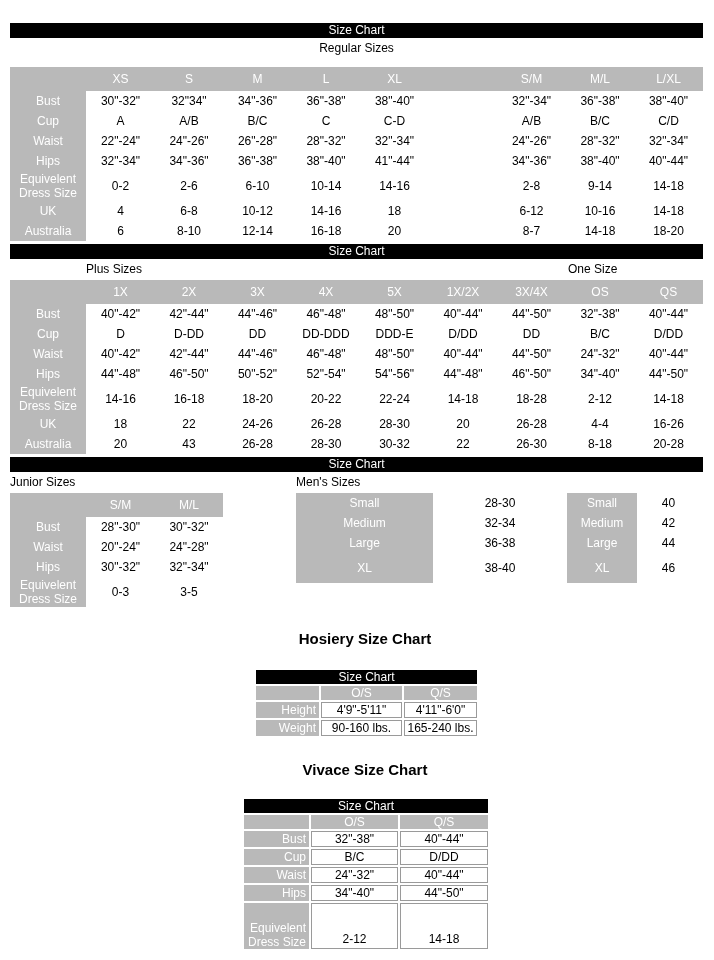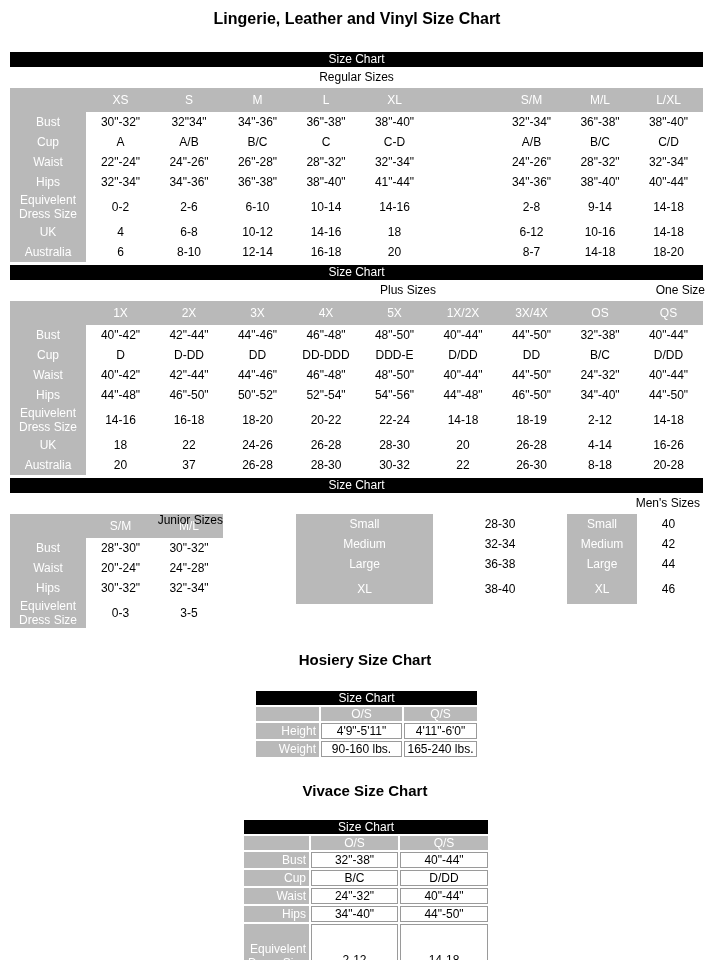--- a/index.html
+++ b/index.html
@@ -18,26 +18,26 @@
   }
   .content { width: 693px; margin: 0 0 0 10px; }
 
   .bar {
     background: var(--bar-bg, #000); color: var(--bar-text, #fff);
     font-size: 12px; height: 15px; line-height: 15px; text-align: center;
   }
   .bar-first { margin-top: 23px; }
   .bar-gap   { margin-top: 3px; }
 
-  .center-heading { font-size: 12px; height: 21px; line-height: 21px; text-align: center; }
+  .center-heading { font-size: 12px; height: 29px; line-height: 21px; text-align: center; }
   .heading-row { position: relative; height: 21px; font-size: 12px; }
-  .h-abs { position: absolute; top: 0; height: 19px; line-height: 21px; text-align: right; }
+  .h-abs { position: absolute; top: 0; height: 19px; line-height: 21px; text-align: left; }
   .h-plus   { left: 76px;  width: 350px; }
   .h-one    { left: 558px; width: 137px; }
-  .h-junior { left: 0;     width: 213px; margin-top: 17px; }
+  .h-junior { left: 0;     width: 213px; }
   .h-mens   { left: 286px; width: 404px; }
 
   
   table.grid { border-collapse: collapse; table-layout: fixed; font-size: 12px; }
   table.grid th, table.grid td {
     padding: 0; text-align: center; font-weight: normal; height: 20px;
     vertical-align: middle; overflow: hidden;
   }
   table.grid .head-row th { height: 24px; }
   table.grid .col-head, table.grid .label-cell, table.grid .corner {
@@ -69,21 +69,20 @@
   table.vivace { margin: 18px 0 0 242px; }
   table.vivace td.data-cell, table.vivace .label-cell { height: 14px; }
   table.small tr.tall-bottom th, table.small tr.tall-bottom td { height: 46px; vertical-align: bottom; }
   table.small tr.tall-bottom td { padding-bottom: 2px; }
 </style>
 </head>
 <body>
 
 <div class="page">
 
-  <h1 class="main-title">Lingerie, Leather and Vinyl Size Chart</h1>
 
   <div class="content">
 
     <div class="bar bar-first">Size Chart</div>
     <div class="center-heading">Regular Sizes</div>
     <table class="grid">
         <colgroup>
           <col style="width: 76px;">
           <col style="width: 69px;">
           <col style="width: 68px;">
@@ -275,40 +274,40 @@
             <td class="data-cell">44"-50"</td>
           </tr>
           <tr class="tall">
             <th class="label-cell">Equivelent Dress Size</th>
             <td class="data-cell">14-16</td>
             <td class="data-cell">16-18</td>
             <td class="data-cell">18-20</td>
             <td class="data-cell">20-22</td>
             <td class="data-cell">22-24</td>
             <td class="data-cell">14-18</td>
-            <td class="data-cell">18-19</td>
+            <td class="data-cell">18-28</td>
             <td class="data-cell">2-12</td>
             <td class="data-cell">14-18</td>
           </tr>
           <tr>
             <th class="label-cell">UK</th>
             <td class="data-cell">18</td>
             <td class="data-cell">22</td>
             <td class="data-cell">24-26</td>
             <td class="data-cell">26-28</td>
             <td class="data-cell">28-30</td>
             <td class="data-cell">20</td>
             <td class="data-cell">26-28</td>
-            <td class="data-cell">4-14</td>
+            <td class="data-cell">4-4</td>
             <td class="data-cell">16-26</td>
           </tr>
           <tr>
             <th class="label-cell">Australia</th>
             <td class="data-cell">20</td>
-            <td class="data-cell">37</td>
+            <td class="data-cell">43</td>
             <td class="data-cell">26-28</td>
             <td class="data-cell">28-30</td>
             <td class="data-cell">30-32</td>
             <td class="data-cell">22</td>
             <td class="data-cell">26-30</td>
             <td class="data-cell">8-18</td>
             <td class="data-cell">20-28</td>
           </tr>
         </tbody>
       </table>

